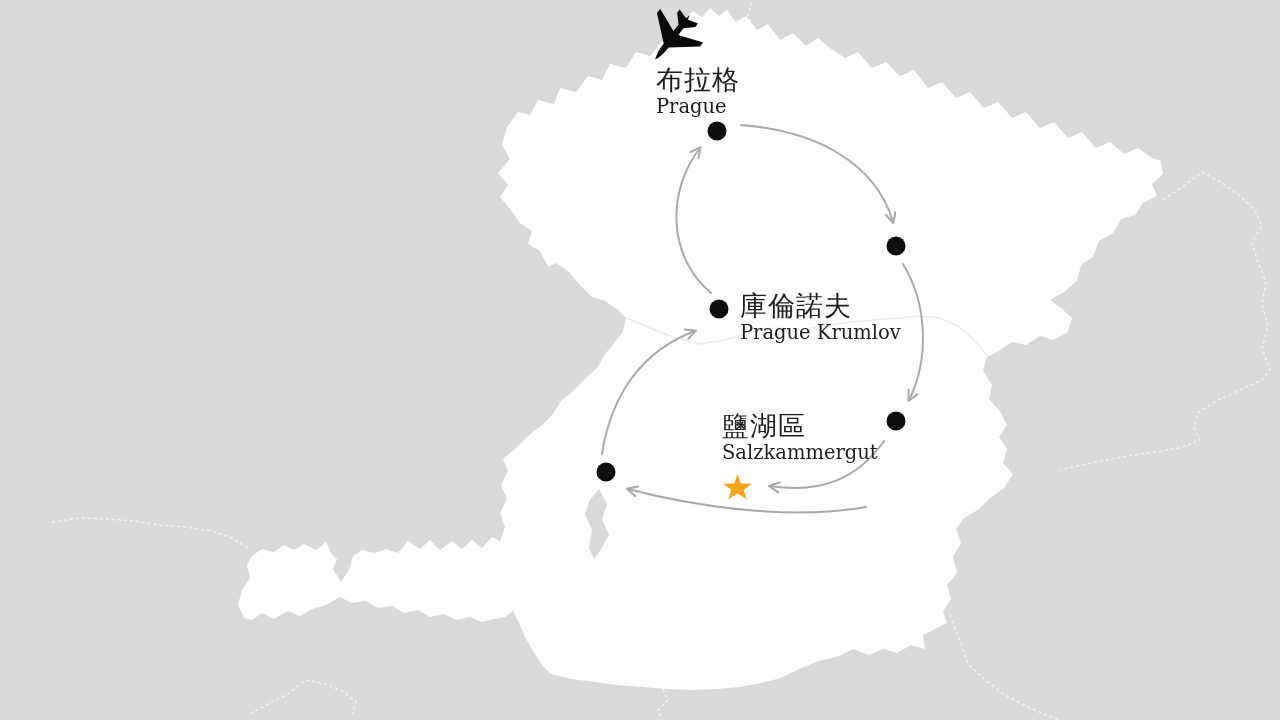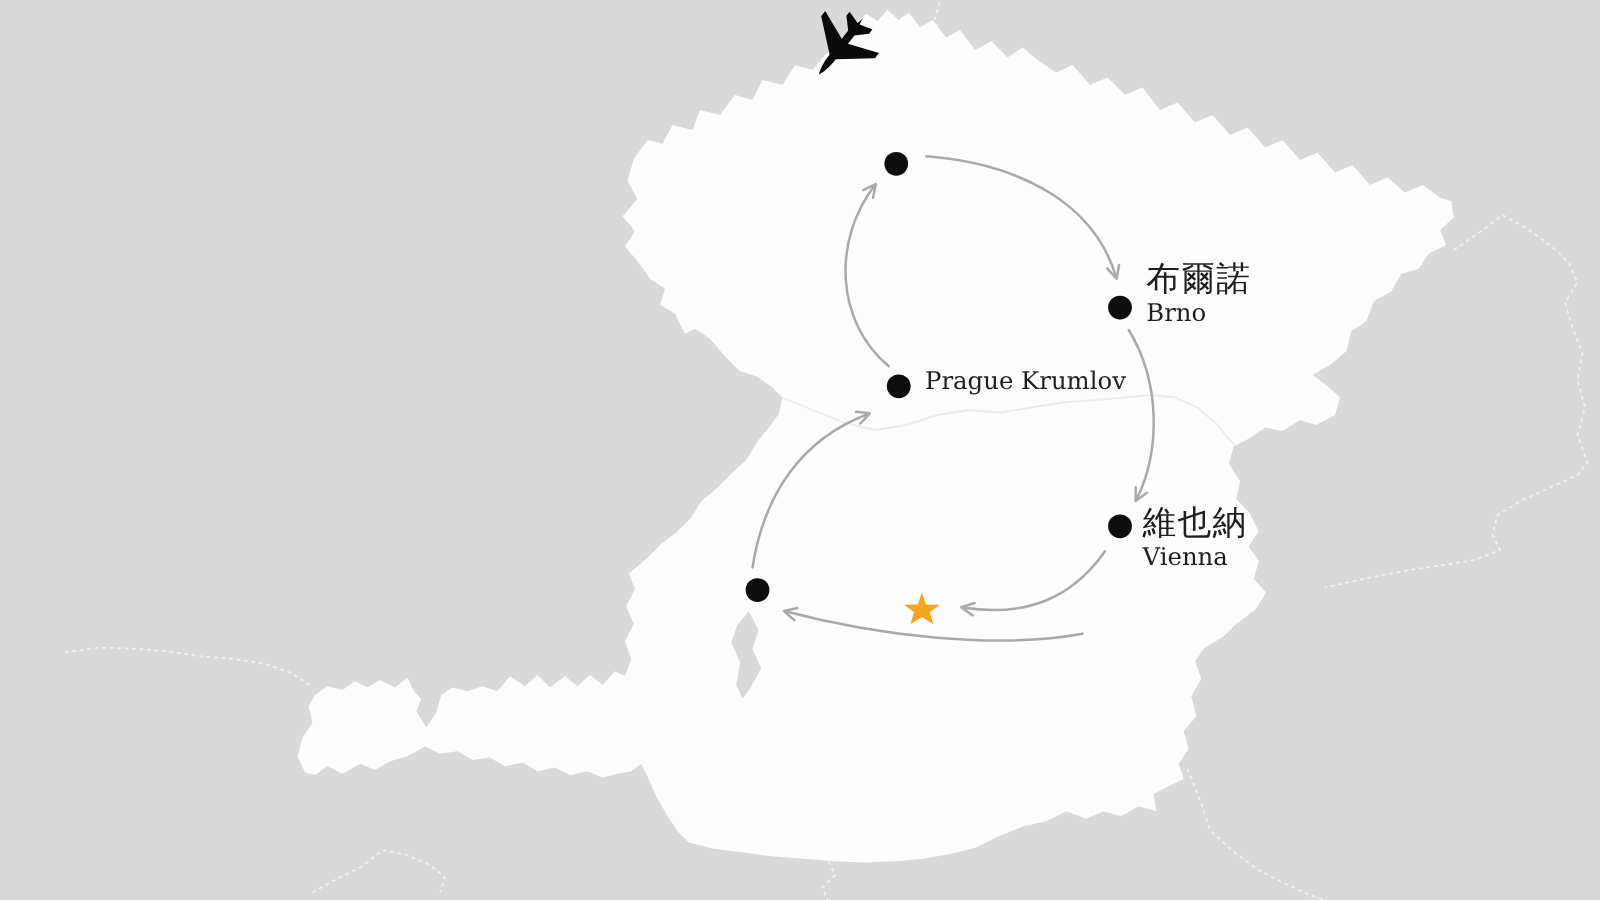--- a/index.html
+++ b/index.html
@@ -99,30 +99,31 @@
       <circle cx="719" cy="309" r="9.5"></circle>
     </g>
 
     <polygon fill="#f5a41c" points="737.5,474 740.8,483.5 751.8,483.7 743.8,489.7 746.7,499.3 737.5,493.6
                      728.3,499.3 731.2,489.7 723.2,483.7 734.2,483.5"></polygon>
 
     <path fill="#0a0a0a" transform="translate(672 38) rotate(218) scale(1.05)" d="M0,-26 C2,-22 3,-16 3,-9 L26,10 L26,15 L3,6 L3,14 L11,22 L11,26 L1,23 L0,28
              L-1,23 L-11,26 L-11,22 L-3,14 L-3,6 L-26,15 L-26,10 L-3,-9 C-3,-16 -2,-22 0,-26 Z"></path>
   </svg>
 
-
-  <div class="stop-label" style="left:917px;top:210px">
-    <span class="zh">布爾諾</span>
-    <span class="en">Brno</span>
-  </div>
-
-  <div class="stop-label" style="left:914px;top:405px">
-    <span class="zh">維也納</span>
-    <span class="en">Vienna</span>
+  <div class="stop-label" style="left:656px;top:66px">
+    <span class="zh">布拉格</span>
+    <span class="en">Prague</span>
   </div>
 
 
 
+  <div class="stop-label" style="left:722px;top:412px">
+    <span class="zh">鹽湖區</span>
+    <span class="en">Salzkammergut</span>
+  </div>
+
+
   <div class="stop-label" style="left:740px;top:292px">
+    <span class="zh">庫倫諾夫</span>
     <span class="en">Prague Krumlov</span>
   </div>
 
 </div>
 
 </body></html>

